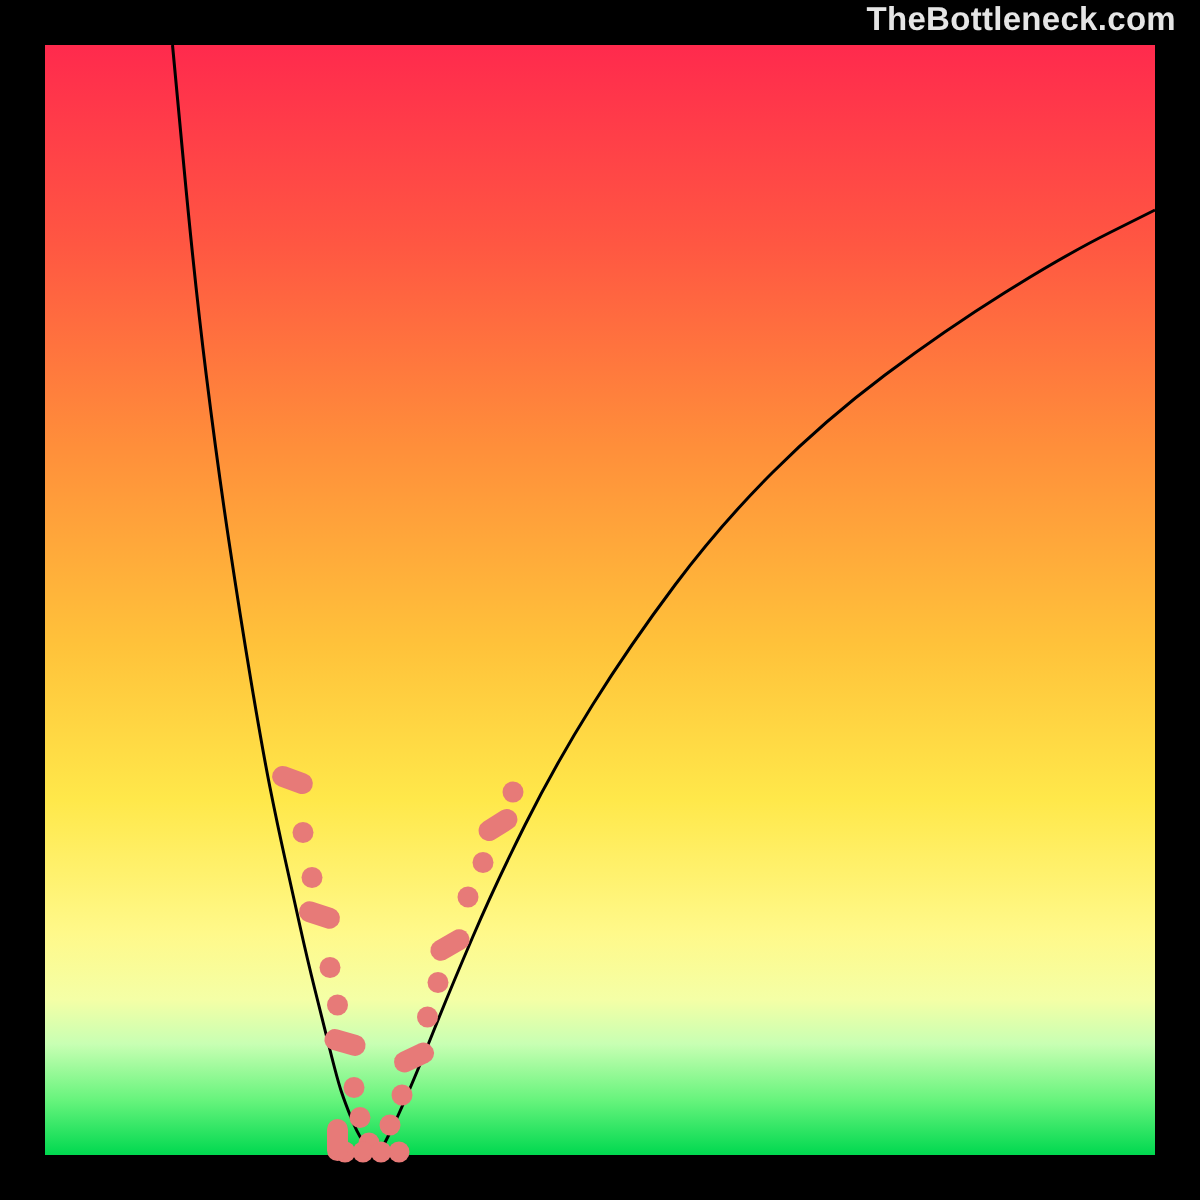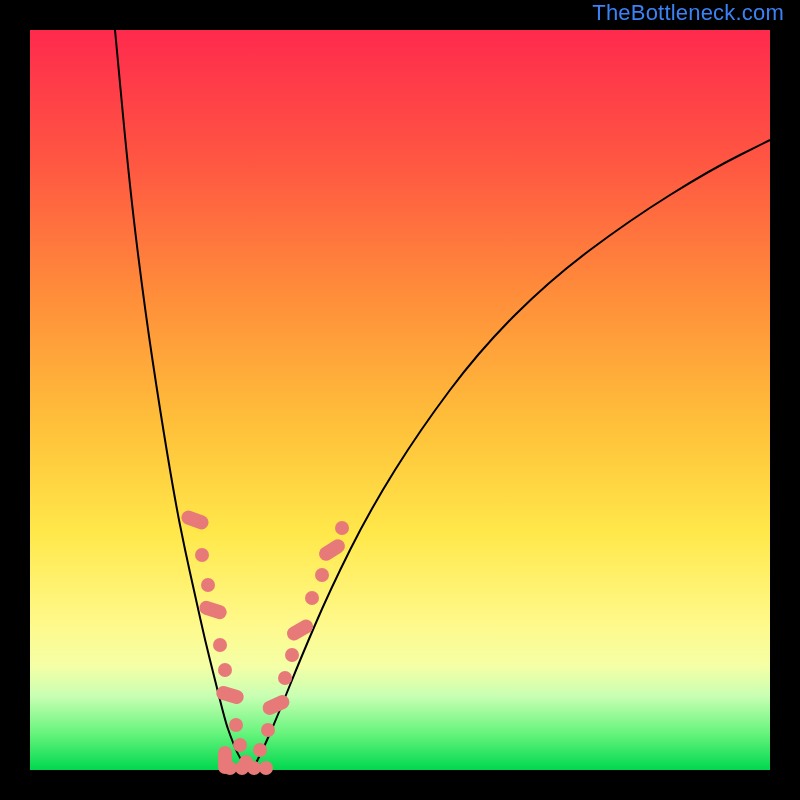--- a/index.html
+++ b/index.html
@@ -44,23 +44,23 @@
     left: 0;
     top: 0;
     width: 740px;
     height: 740px;
     overflow: visible;
   }
   .watermark {
     position: absolute;
     top: 0;
     right: 16px;
-    color: #3b82f6;
+    color: #e5e5e5;
     font-size: 22px;
-    font-weight: 400;
+    font-weight: 700;
     letter-spacing: 0.2px;
     user-select: none;
   }
   .curve {
     fill: none;
     stroke: #000;
     stroke-width: 2;
   }
   .marker {
     fill: #e77a78;

